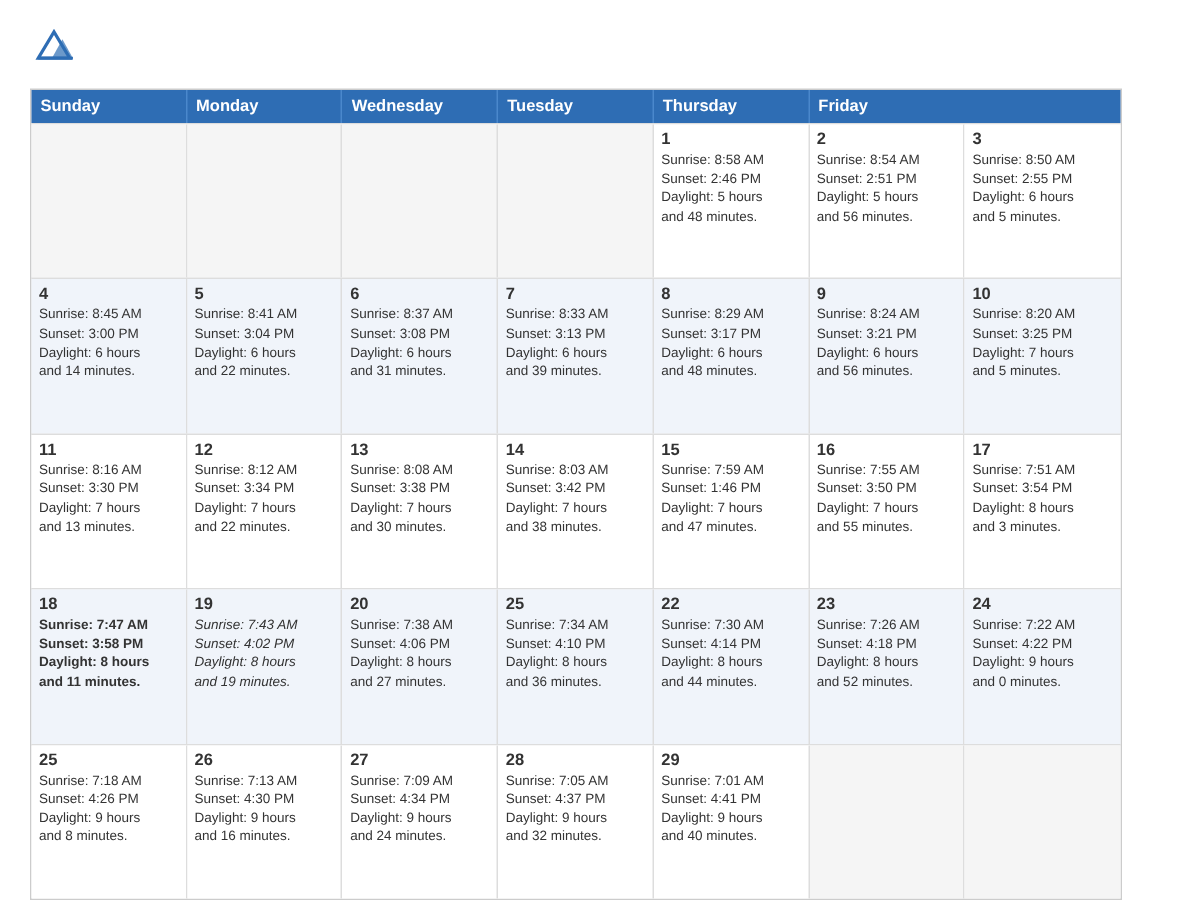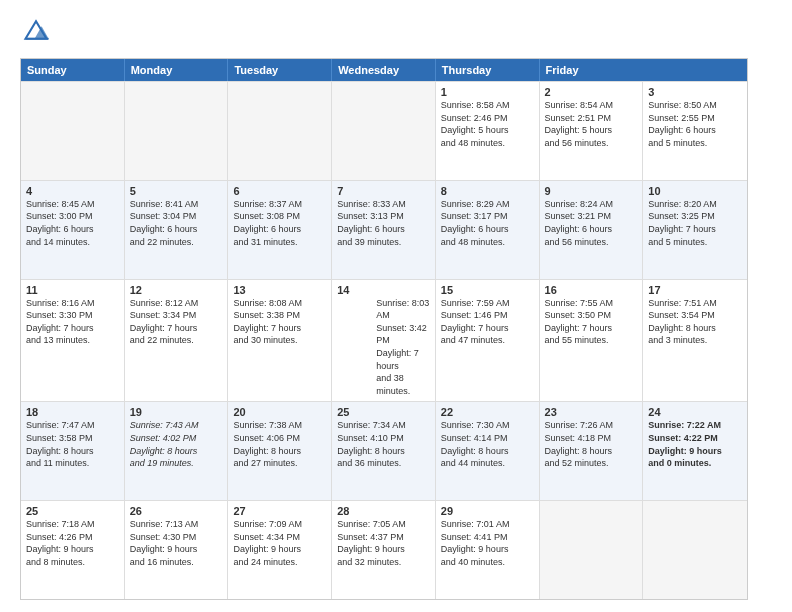--- a/index.html
+++ b/index.html
@@ -128,22 +128,22 @@
     <div class="title-block">
       <div class="main-title"></div>
       <div class="subtitle"></div>
     </div>
   </div>
 
   <div class="calendar">
     <div class="cal-header" id="cal-header">
         <div class="cal-header-cell">Sunday</div>
         <div class="cal-header-cell">Monday</div>
+        <div class="cal-header-cell">Wednesday</div>
         <div class="cal-header-cell">Tuesday</div>
-        <div class="cal-header-cell">Wednesday</div>
         <div class="cal-header-cell">Thursday</div>
         <div class="cal-header-cell">Friday</div>
       </div>
     <div class="cal-body" id="cal-body">
         <div class="cal-row">
           <div class="cal-cell empty"></div>
           <div class="cal-cell empty"></div>
           <div class="cal-cell empty"></div>
           <div class="cal-cell empty"></div>
           <div class="cal-cell">
@@ -236,21 +236,21 @@
           </div>
           <div class="cal-cell">
             <span class="day-num">13</span>
             <div class="cell-text" style="white-space: pre-line;">Sunrise: 8:08 AM
 Sunset: 3:38 PM
 Daylight: 7 hours
 and 30 minutes.</div>
           </div>
           <div class="cal-cell">
             <span class="day-num">14</span>
-            <div class="cell-text" style="white-space: pre-line; margin-left: 39px;">Sunrise: 8:03 AM
+            <div class="cell-text" style="white-space: pre-line;">Sunrise: 8:03 AM
 Sunset: 3:42 PM
 Daylight: 7 hours
 and 38 minutes.</div>
           </div>
           <div class="cal-cell">
             <span class="day-num">15</span>
             <div class="cell-text" style="white-space: pre-line;">Sunrise: 7:59 AM
 Sunset: 1:46 PM
 Daylight: 7 hours
 and 47 minutes.</div>
@@ -266,21 +266,21 @@
             <span class="day-num">17</span>
             <div class="cell-text" style="white-space: pre-line;">Sunrise: 7:51 AM
 Sunset: 3:54 PM
 Daylight: 8 hours
 and 3 minutes.</div>
           </div>
         </div>
         <div class="cal-row">
           <div class="cal-cell alt-row">
             <span class="day-num">18</span>
-            <div class="cell-text" style="white-space: pre-line;">Sunrise: 7:47 AM
+            <div class="cell-text" style="white-space: pre-line; font-weight: bold;">Sunrise: 7:47 AM
 Sunset: 3:58 PM
 Daylight: 8 hours
 and 11 minutes.</div>
           </div>
           <div class="cal-cell alt-row">
             <span class="day-num">19</span>
             <div class="cell-text" style="white-space: pre-line; font-style: italic;">Sunrise: 7:43 AM
 Sunset: 4:02 PM
 Daylight: 8 hours
 and 19 minutes.</div>
@@ -308,21 +308,21 @@
           </div>
           <div class="cal-cell alt-row">
             <span class="day-num">23</span>
             <div class="cell-text" style="white-space: pre-line;">Sunrise: 7:26 AM
 Sunset: 4:18 PM
 Daylight: 8 hours
 and 52 minutes.</div>
           </div>
           <div class="cal-cell alt-row">
             <span class="day-num">24</span>
-            <div class="cell-text" style="white-space: pre-line; font-weight: bold;">Sunrise: 7:22 AM
+            <div class="cell-text" style="white-space: pre-line;">Sunrise: 7:22 AM
 Sunset: 4:22 PM
 Daylight: 9 hours
 and 0 minutes.</div>
           </div>
         </div>
         <div class="cal-row">
           <div class="cal-cell">
             <span class="day-num">25</span>
             <div class="cell-text" style="white-space: pre-line;">Sunrise: 7:18 AM
 Sunset: 4:26 PM

